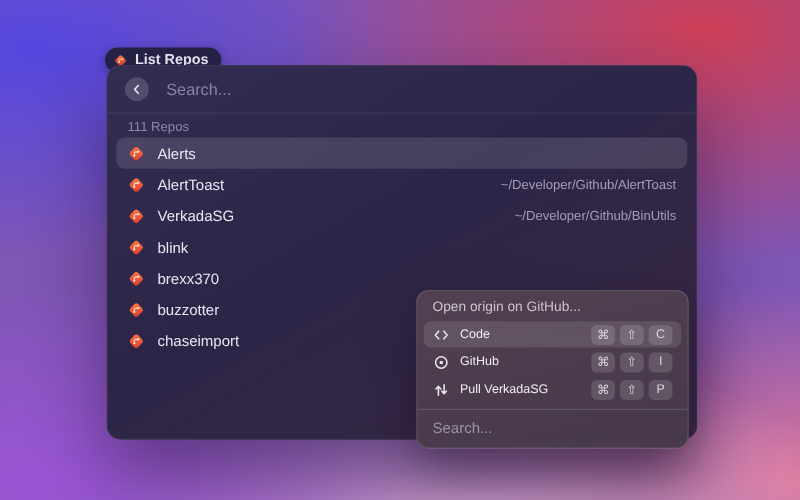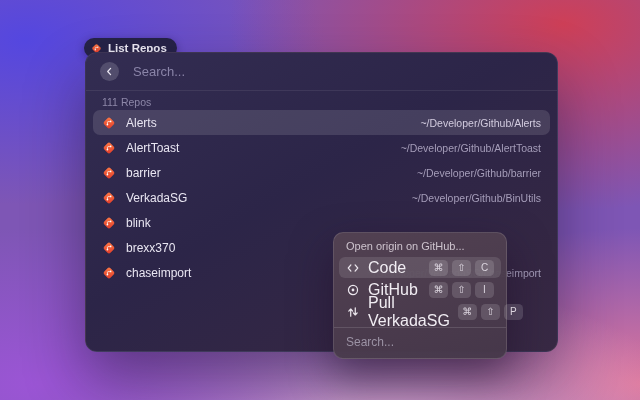--- a/index.html
+++ b/index.html
@@ -39,31 +39,31 @@
   .list { padding:3px 7px 0; }
   .section-label { font-size:10.5px; color:#8d87a8; padding:2px 9px 0; height:16px; }
   .row { height:25px; display:flex; align-items:center; gap:10px; padding:12px 9px; border-radius:7px; }
   .row.selected { background:rgba(255,255,255,.12); }
   .row-name { font-size:12px; color:#e9e6f2; font-weight:500; white-space:nowrap; }
   .row-path { margin-left:auto; font-size:10.5px; color:#a59db9; white-space:nowrap; }
   .row.selected .row-path { color:#d2cbdf; }
   .git-icon { width:14px; height:14px; flex:0 0 auto; }
   
   .menu {
-    position:absolute; left:333px; top:232px; width:174px;
+    position:absolute; left:333px; top:232px; width:218px;
     background:linear-gradient(165deg, rgba(82,66,82,.98), rgba(70,56,74,.98));
     border:1px solid rgba(255,255,255,.12); border-radius:10px;
     box-shadow:0 18px 40px rgba(30,12,40,.5); z-index:5;
     padding-bottom:7px;
   }
   .menu-header { padding:7px 12px 4px; font-size:11px; color:#cdc3cd; }
   .menu-item { height:21px; margin:1px 5px; padding:0 7px; border-radius:6px;
     display:flex; align-items:center; gap:8px; }
   .menu-item.selected { background:rgba(255,255,255,.11); }
-  .menu-item-label { font-size:16px; color:#f1edf3; font-weight:500; }
+  .menu-item-label { font-size:10px; color:#f1edf3; font-weight:500; }
   .menu-icon { width:14px; height:14px; flex:0 0 auto; display:flex; }
   .keys { margin-left:auto; display:flex; gap:4px; }
   .key {
     min-width:19px; height:16px; padding:0 3px; border-radius:4.5px;
     background:rgba(255,255,255,.14); color:#dbd4de;
     font-size:10px; display:flex; align-items:center; justify-content:center;
   }
   .menu-divider { height:1px; background:rgba(255,255,255,.13); margin:5px 0 0; }
   .menu-search { padding:7px 12px 2px; font-size:12px; color:#9b92a4; }
   svg { display:block; }
@@ -107,21 +107,20 @@
         <div class="row selected">
           <span class="git-icon">
             <svg viewBox="0 0 16 16" width="14" height="14">
   <rect x="3" y="3" width="10" height="10" rx="2.4" transform="rotate(45 8 8)" fill="url(#gitgrad)"></rect>
   <circle cx="6.2" cy="9.8" r="1" fill="#fff"></circle>
               <circle cx="9.8" cy="6.2" r="1" fill="#fff"></circle>
   <path d="M6.2 9.3 V7.4 Q6.2 6.4 7.2 6.4 H8.8" stroke="#fff" stroke-width=".9" fill="none"></path>
             </svg>
           </span>
           <span class="row-name">Alerts</span>
-          <span class="row-path">~/Developer/Github/Alerts</span>
         </div>
         <div class="row">
           <span class="git-icon">
             <svg viewBox="0 0 16 16" width="14" height="14">
   <rect x="3" y="3" width="10" height="10" rx="2.4" transform="rotate(45 8 8)" fill="url(#gitgrad)"></rect>
   <circle cx="6.2" cy="9.8" r="1" fill="#fff"></circle>
               <circle cx="9.8" cy="6.2" r="1" fill="#fff"></circle>
   <path d="M6.2 9.3 V7.4 Q6.2 6.4 7.2 6.4 H8.8" stroke="#fff" stroke-width=".9" fill="none"></path>
             </svg>
           </span>
@@ -130,32 +129,20 @@
         </div>
         <div class="row">
           <span class="git-icon">
             <svg viewBox="0 0 16 16" width="14" height="14">
   <rect x="3" y="3" width="10" height="10" rx="2.4" transform="rotate(45 8 8)" fill="url(#gitgrad)"></rect>
   <circle cx="6.2" cy="9.8" r="1" fill="#fff"></circle>
               <circle cx="9.8" cy="6.2" r="1" fill="#fff"></circle>
   <path d="M6.2 9.3 V7.4 Q6.2 6.4 7.2 6.4 H8.8" stroke="#fff" stroke-width=".9" fill="none"></path>
             </svg>
           </span>
-          <span class="row-name">barrier</span>
-          <span class="row-path">~/Developer/Github/barrier</span>
-        </div>
-        <div class="row">
-          <span class="git-icon">
-            <svg viewBox="0 0 16 16" width="14" height="14">
-  <rect x="3" y="3" width="10" height="10" rx="2.4" transform="rotate(45 8 8)" fill="url(#gitgrad)"></rect>
-  <circle cx="6.2" cy="9.8" r="1" fill="#fff"></circle>
-              <circle cx="9.8" cy="6.2" r="1" fill="#fff"></circle>
-  <path d="M6.2 9.3 V7.4 Q6.2 6.4 7.2 6.4 H8.8" stroke="#fff" stroke-width=".9" fill="none"></path>
-            </svg>
-          </span>
           <span class="row-name">VerkadaSG</span>
           <span class="row-path">~/Developer/Github/BinUtils</span>
         </div>
         <div class="row">
           <span class="git-icon">
             <svg viewBox="0 0 16 16" width="14" height="14">
   <rect x="3" y="3" width="10" height="10" rx="2.4" transform="rotate(45 8 8)" fill="url(#gitgrad)"></rect>
   <circle cx="6.2" cy="9.8" r="1" fill="#fff"></circle>
               <circle cx="9.8" cy="6.2" r="1" fill="#fff"></circle>
   <path d="M6.2 9.3 V7.4 Q6.2 6.4 7.2 6.4 H8.8" stroke="#fff" stroke-width=".9" fill="none"></path>
@@ -167,20 +154,32 @@
         <div class="row">
           <span class="git-icon">
             <svg viewBox="0 0 16 16" width="14" height="14">
   <rect x="3" y="3" width="10" height="10" rx="2.4" transform="rotate(45 8 8)" fill="url(#gitgrad)"></rect>
   <circle cx="6.2" cy="9.8" r="1" fill="#fff"></circle>
               <circle cx="9.8" cy="6.2" r="1" fill="#fff"></circle>
   <path d="M6.2 9.3 V7.4 Q6.2 6.4 7.2 6.4 H8.8" stroke="#fff" stroke-width=".9" fill="none"></path>
             </svg>
           </span>
           <span class="row-name">brexx370</span>
+          <span class="row-path"></span>
+        </div>
+        <div class="row">
+          <span class="git-icon">
+            <svg viewBox="0 0 16 16" width="14" height="14">
+  <rect x="3" y="3" width="10" height="10" rx="2.4" transform="rotate(45 8 8)" fill="url(#gitgrad)"></rect>
+  <circle cx="6.2" cy="9.8" r="1" fill="#fff"></circle>
+              <circle cx="9.8" cy="6.2" r="1" fill="#fff"></circle>
+  <path d="M6.2 9.3 V7.4 Q6.2 6.4 7.2 6.4 H8.8" stroke="#fff" stroke-width=".9" fill="none"></path>
+            </svg>
+          </span>
+          <span class="row-name">buzzotter</span>
           <span class="row-path"></span>
         </div>
         <div class="row">
           <span class="git-icon">
             <svg viewBox="0 0 16 16" width="14" height="14">
   <rect x="3" y="3" width="10" height="10" rx="2.4" transform="rotate(45 8 8)" fill="url(#gitgrad)"></rect>
   <circle cx="6.2" cy="9.8" r="1" fill="#fff"></circle>
               <circle cx="9.8" cy="6.2" r="1" fill="#fff"></circle>
   <path d="M6.2 9.3 V7.4 Q6.2 6.4 7.2 6.4 H8.8" stroke="#fff" stroke-width=".9" fill="none"></path>
             </svg>

